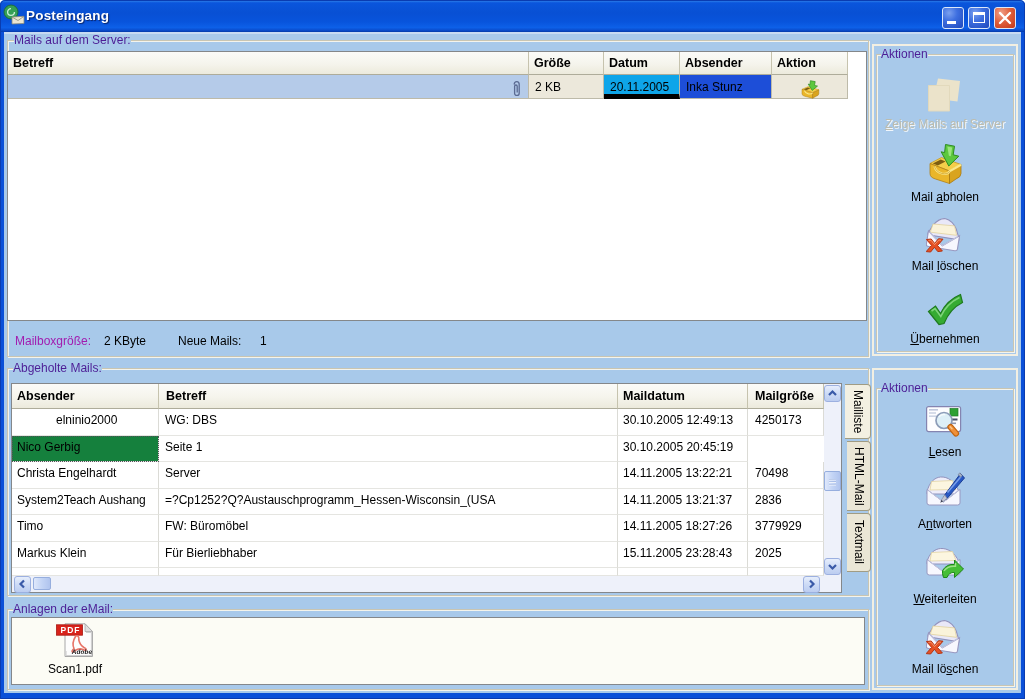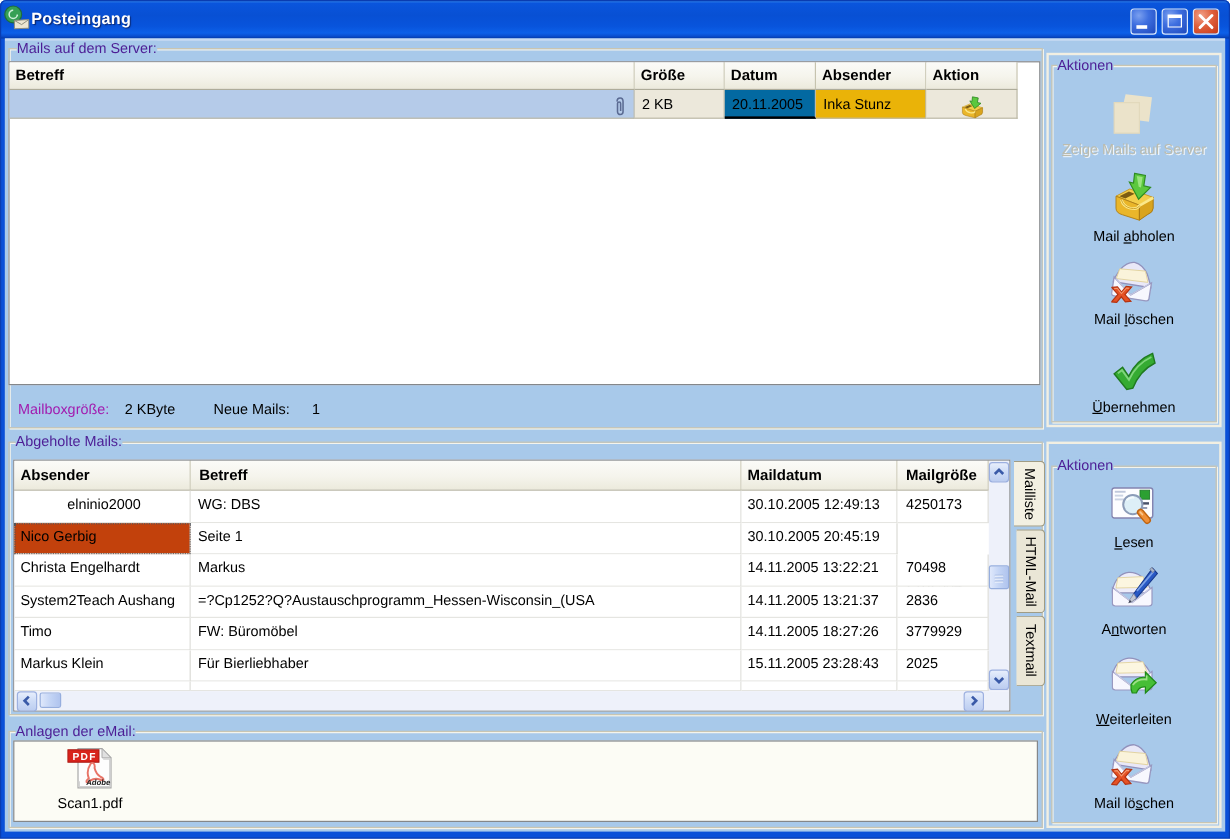--- a/index.html
+++ b/index.html
@@ -19,21 +19,21 @@
 .hcell { position:absolute; background:linear-gradient(180deg,#fbfbf8 0%,#f5f4ec 55%,#eceadc 100%);
   border-right:1px solid #c6c3ae; border-bottom:1px solid #aeac9a; font-weight:bold; font-size:12.5px; color:#000; white-space:nowrap; overflow:hidden; }
 .cell { position:absolute; font-size:12px; color:#000; white-space:nowrap; overflow:hidden; }
 .lbl { font-size:12px; color:#000; text-align:center; white-space:nowrap; }
 u { text-decoration:underline; }
 .vtab { position:absolute; background:#eae6d6; border:1px solid #a09c84; border-left:none; border-radius:0 4px 4px 0;
   writing-mode:vertical-rl; font-size:12px; color:#000; text-align:center; }
 .r2 { position:absolute; font-size:12px; color:#000; height:26.5px; border-right:1px solid #dbdbd6; border-bottom:1px solid #e5e5e1; padding:4px 0 0 5px; white-space:nowrap; overflow:hidden; background:#fff; }
 .b2 { padding-left:6px; }
 .g2 { padding-left:7px; }
-.sel { background:#c2410c; outline:1px dotted #52555a; outline-offset:-1px; }
+.sel { background:#15803d; outline:1px dotted #52555a; outline-offset:-1px; }
 .sbar { background:#eef1fa; }
 .sbtn { position:absolute; width:17px; height:15px; background:linear-gradient(180deg,#e7eefc 0%,#cddbf6 50%,#bccdf0 100%); border:1px solid #9cb0e0; border-radius:3px; }
 .sbar > .sbtn { height:17px; }
 .sthumb { position:absolute; width:17px; background:linear-gradient(90deg,#dfe8fb 0%,#c3d4f5 50%,#b0c4ee 100%); border:1px solid #96aede; border-radius:2px; }
 .dis { color:#bcbcae; text-shadow:1px 1px 0 #f0f6fc; }
 </style></head>
 <body>
 <div class="abs" style="left:0;top:0;width:1025px;height:699px;background:#0a50d8;border-radius:5px 5px 0 0;"></div>
 
 <div class="abs" id="titlebar"></div>
@@ -62,22 +62,22 @@
 <div class="abs grp" style="left:7px;top:40px;width:862px;height:317px;"></div>
 <div class="abs grplabel" style="left:14px;top:34px;">Mails auf dem Server:</div>
 <div class="abs tbl" id="tbl1" style="left:7px;top:51px;width:860px;height:270px;">
   <div class="hcell" style="left:0;top:0;width:521px;height:23px;padding:4px 0 0 5px;">Betreff</div>
   <div class="hcell" style="left:521px;top:0;width:75px;height:23px;padding:4px 0 0 5px;">Größe</div>
   <div class="hcell" style="left:596px;top:0;width:76px;height:23px;padding:4px 14px 0 5px;">Datum</div>
   <div class="hcell" style="left:672px;top:0;width:92px;height:23px;padding:4px 0 0 5px;">Absender</div>
   <div class="hcell" style="left:764px;top:0;width:76px;height:23px;padding:4px 0 0 5px;">Aktion</div>
   <div class="cell" style="left:0;top:23px;width:521px;height:24px;background:#b5cbe9;border-right:1px solid #bdbaa9;border-bottom:1px solid #bdbaa9;"></div>
   <div class="cell" style="left:521px;top:23px;width:75px;height:24px;background:#ece8db;border-right:1px solid #bdbaa9;border-bottom:1px solid #bdbaa9;padding:5px 0 0 6px;">2 KB</div>
-  <div class="cell" style="left:596px;top:23px;width:76px;height:24px;background:#0369a1;border-right:1px solid #bdbaa9;border-bottom:2px solid #000000;padding:5px 0 0 6px;">20.11.2005</div>
-  <div class="cell" style="left:672px;top:23px;width:92px;height:24px;background:#eab308;border-right:1px solid #bdbaa9;border-bottom:1px solid #bdbaa9;padding:5px 0 0 6px;">Inka Stunz</div>
+  <div class="cell" style="left:596px;top:23px;width:76px;height:24px;background:#0ea5e9;border-right:1px solid #bdbaa9;border-bottom:5px solid #000000;padding:5px 0 0 6px;">20.11.2005</div>
+  <div class="cell" style="left:672px;top:23px;width:92px;height:24px;background:#1d4ed8;border-right:1px solid #bdbaa9;border-bottom:1px solid #bdbaa9;padding:5px 0 0 6px;">Inka Stunz</div>
   <div class="cell" style="left:764px;top:23px;width:76px;height:24px;background:#ece8db;border-right:1px solid #bdbaa9;border-bottom:1px solid #bdbaa9;"></div>
   <div class="abs" style="left:503px;top:28px;width:11px;height:18px;">
     <svg width="11" height="18" viewBox="0 0 11 18">
         <path d="M3.2 4.5 C3.2 2.6 4.4 1.6 5.8 1.6 C7.2 1.6 8.2 2.6 8.2 4.5 L8.2 13.2 C8.2 16.2 3.6 16.2 3.6 13.2 L3.6 6.2 C3.6 4.6 6.2 4.6 6.2 6.2 L6.2 12.6" fill="none" stroke="#5a6a92" stroke-width="1.3"></path>
       </svg>
   </div>
   <div class="abs" style="left:793px;top:28px;width:19px;height:19px;">
     <svg width="19" height="19" viewBox="0 0 19 19">
       <path d="M1 9.3 L7.3 6.6 L17.8 9.8 L11.6 12.7 Z" fill="#f4ce4a" stroke="#c89820" stroke-width="0.5"></path>
       <path d="M2.6 9.3 L6.9 7.5 L9.4 8.3 L5.2 10.2 Z" fill="#7c5c12"></path>
@@ -102,21 +102,21 @@
   <div class="hcell" style="left:736px;top:0;width:76px;height:25px;padding:5px 0 0 7px;">Mailgröße</div>
   <div class="r2" style="left:0;top:25px;width:147px;padding-left:44px;">elninio2000</div>
   <div class="r2 b2" style="left:147px;top:25px;width:459px;">WG: DBS</div>
   <div class="r2" style="left:606px;top:25px;width:130px;">30.10.2005 12:49:13</div>
   <div class="r2 g2" style="left:736px;top:25px;width:76px;">4250173</div>
   <div class="r2 sel" style="left:0;top:51.5px;width:147px;">Nico Gerbig</div>
   <div class="r2 b2" style="left:147px;top:51.5px;width:459px;">Seite 1</div>
   <div class="r2" style="left:606px;top:51.5px;width:130px;">30.10.2005 20:45:19</div>
   <div class="r2 g2" style="left:736px;top:51.5px;width:76px;margin-top:40px;">2182534</div>
   <div class="r2" style="left:0;top:78px;width:147px;">Christa Engelhardt</div>
-  <div class="r2 b2" style="left:147px;top:78px;width:459px;">Markus</div>
+  <div class="r2 b2" style="left:147px;top:78px;width:459px;">Server</div>
   <div class="r2" style="left:606px;top:78px;width:130px;">14.11.2005 13:22:21</div>
   <div class="r2 g2" style="left:736px;top:78px;width:76px;">70498</div>
   <div class="r2" style="left:0;top:104.5px;width:147px;">System2Teach Aushang</div>
   <div class="r2 b2" style="left:147px;top:104.5px;width:459px;">=?Cp1252?Q?Austauschprogramm_Hessen-Wisconsin_(USA</div>
   <div class="r2" style="left:606px;top:104.5px;width:130px;">14.11.2005 13:21:37</div>
   <div class="r2 g2" style="left:736px;top:104.5px;width:76px;">2836</div>
   <div class="r2" style="left:0;top:131px;width:147px;">Timo</div>
   <div class="r2 b2" style="left:147px;top:131px;width:459px;">FW: Büromöbel</div>
   <div class="r2" style="left:606px;top:131px;width:130px;">14.11.2005 18:27:26</div>
   <div class="r2 g2" style="left:736px;top:131px;width:76px;">3779929</div>

